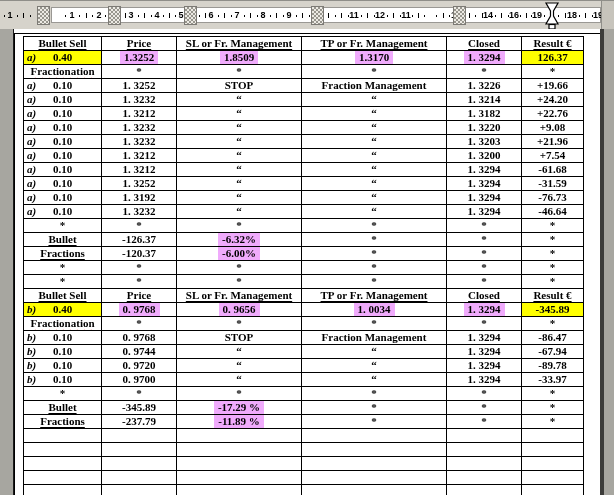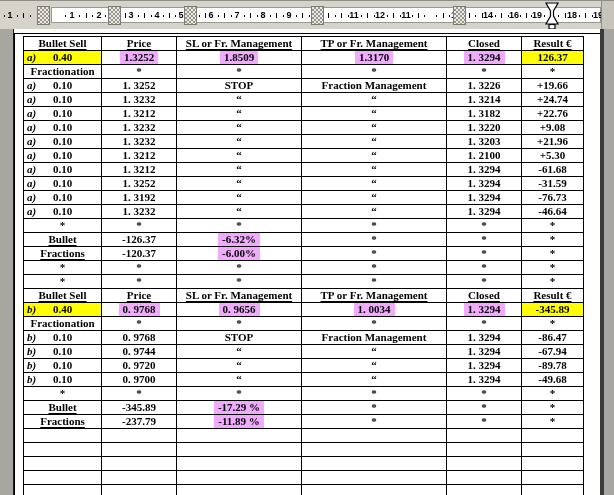--- a/index.html
+++ b/index.html
@@ -219,21 +219,21 @@
           <td class="c-p"><span>Fraction Management</span></td>
           <td class="c-r"><span>1. 3226</span></td>
           <td class="c-g ar"><span>+19.66</span></td>
         </tr>
         <tr>
           <td class="c-r"><span>0.10</span><span class="prefix">a)</span></td>
           <td class="c-b"><span>1. 3232</span></td>
           <td class="c-r"><span>“</span></td>
           <td class="c-r"><span>“</span></td>
           <td class="c-r"><span>1. 3214</span></td>
-          <td class="c-g ar"><span>+24.74</span></td>
+          <td class="c-g ar"><span>+24.20</span></td>
         </tr>
         <tr>
           <td class="c-r"><span>0.10</span><span class="prefix">a)</span></td>
           <td class="c-b"><span>1. 3212</span></td>
           <td class="c-r"><span>“</span></td>
           <td class="c-r"><span>“</span></td>
           <td class="c-r"><span>1. 3182</span></td>
           <td class="c-g ar"><span>+22.76</span></td>
         </tr>
         <tr>
@@ -250,22 +250,22 @@
           <td class="c-r"><span>“</span></td>
           <td class="c-r"><span>“</span></td>
           <td class="c-r"><span>1. 3203</span></td>
           <td class="c-g ar"><span>+21.96</span></td>
         </tr>
         <tr>
           <td class="c-r"><span>0.10</span><span class="prefix">a)</span></td>
           <td class="c-b"><span>1. 3212</span></td>
           <td class="c-r"><span>“</span></td>
           <td class="c-r"><span>“</span></td>
-          <td class="c-r"><span>1. 2100</span></td>
-          <td class="c-g ar"><span>+5.30</span></td>
+          <td class="c-r"><span>1. 3200</span></td>
+          <td class="c-g ar"><span>+7.54</span></td>
         </tr>
         <tr>
           <td class="c-r"><span>0.10</span><span class="prefix">a)</span></td>
           <td class="c-b"><span>1. 3212</span></td>
           <td class="c-r"><span>“</span></td>
           <td class="c-r"><span>“</span></td>
           <td class="c-r"><span>1. 3294</span></td>
           <td class="c-r ar"><span>-61.68</span></td>
         </tr>
         <tr>
@@ -379,21 +379,21 @@
           <td class="c-r"><span>“</span></td>
           <td class="c-r"><span>1. 3294</span></td>
           <td class="c-r ar"><span>-89.78</span></td>
         </tr>
         <tr>
           <td class="c-r"><span>0.10</span><span class="prefix">b)</span></td>
           <td class="c-b"><span>0. 9700</span></td>
           <td class="c-r"><span>“</span></td>
           <td class="c-r"><span>“</span></td>
           <td class="c-r"><span>1. 3294</span></td>
-          <td class="c-r ar"><span>-49.68</span></td>
+          <td class="c-r ar"><span>-33.97</span></td>
         </tr>
         <tr>
           <td class="c-k"><span>*</span></td>
           <td class="c-k"><span>*</span></td>
           <td class="c-k"><span>*</span></td>
           <td class="c-k"><span>*</span></td>
           <td class="c-k"><span>*</span></td>
           <td class="c-k"><span>*</span></td>
         </tr>
         <tr>

